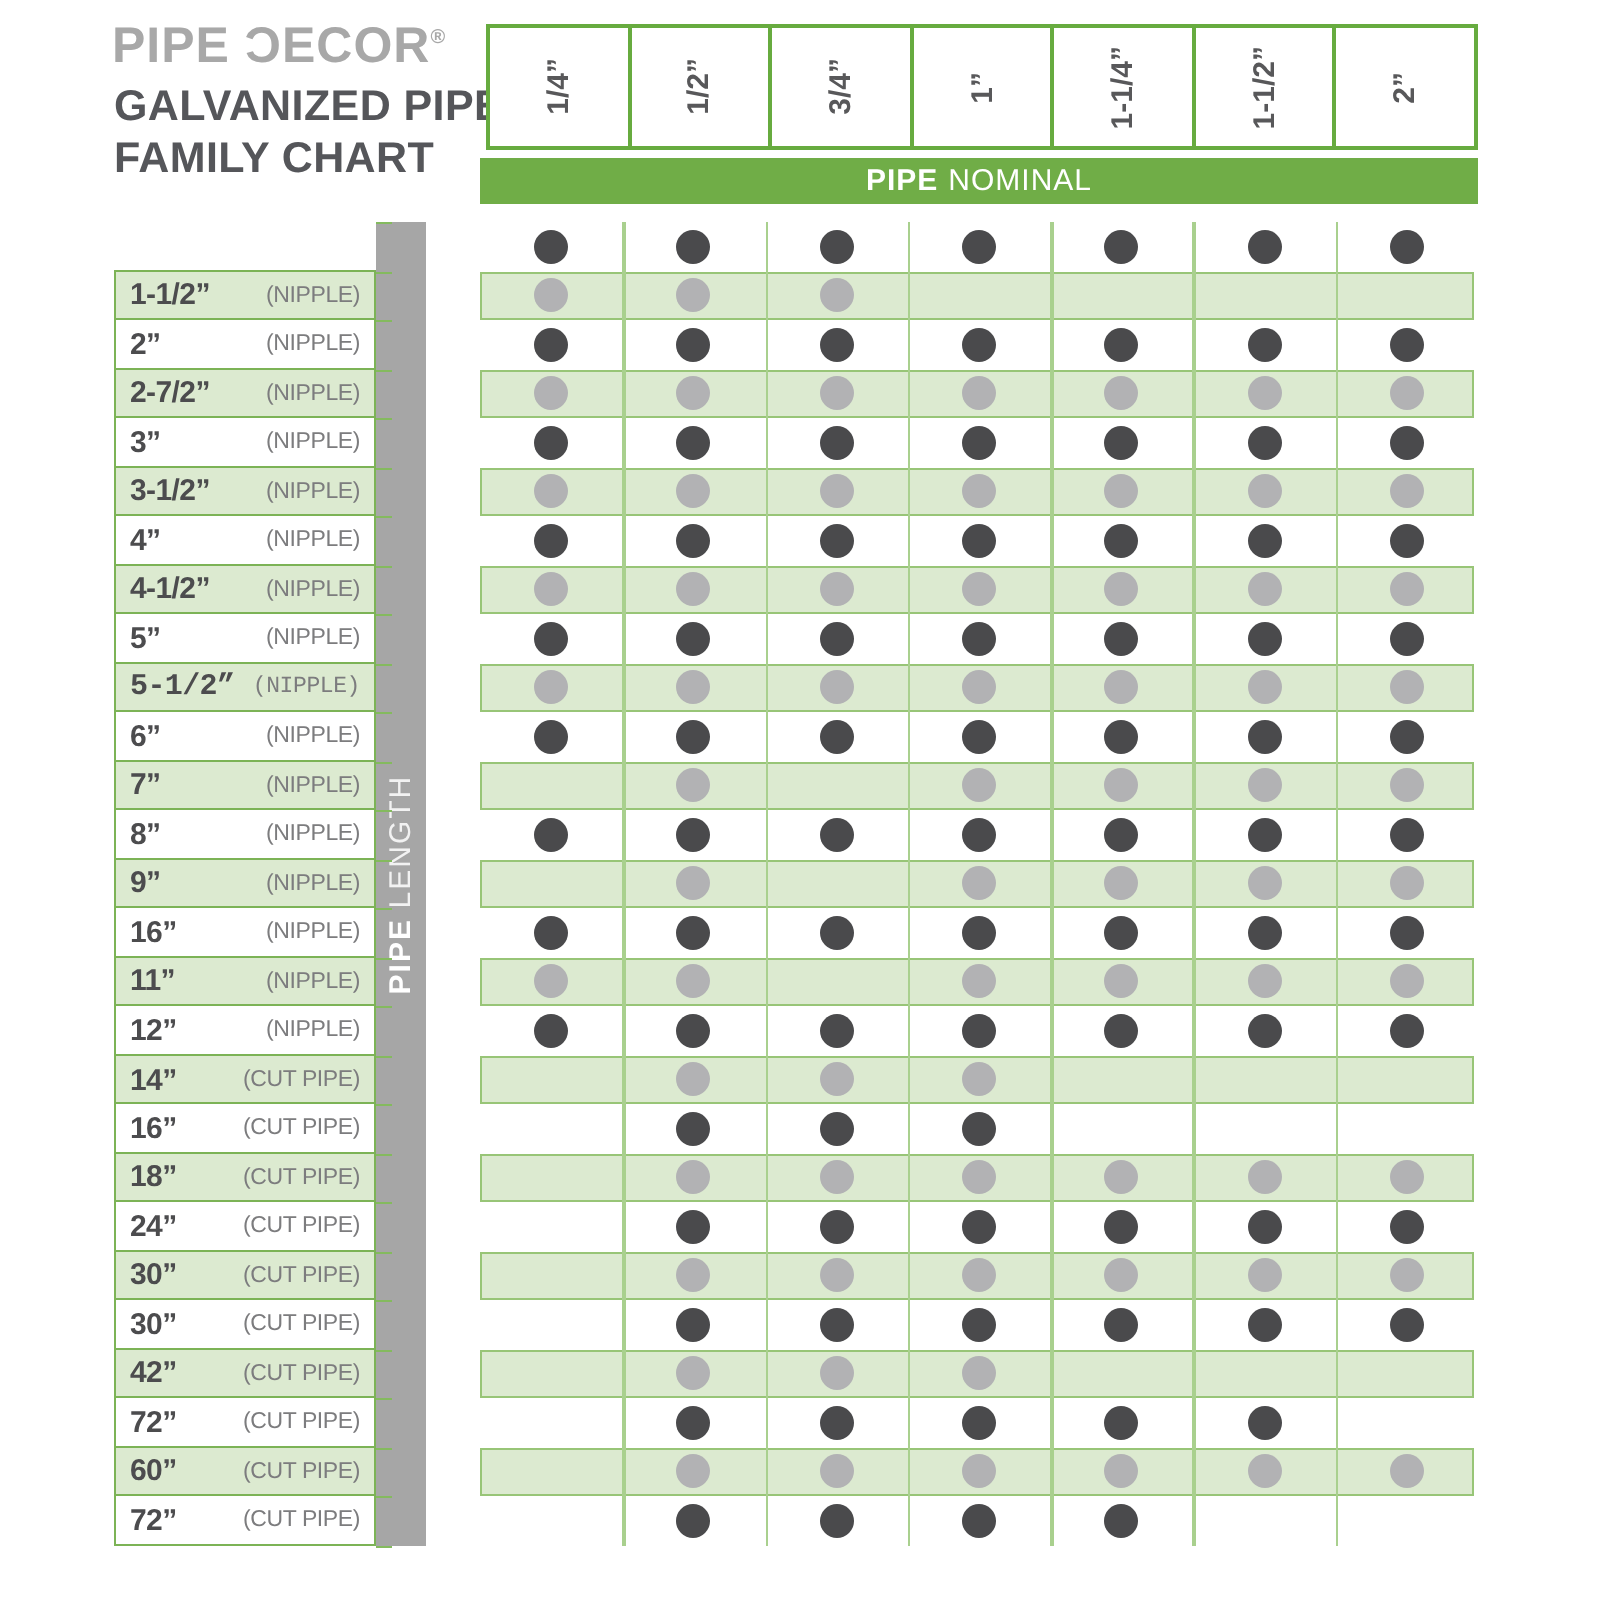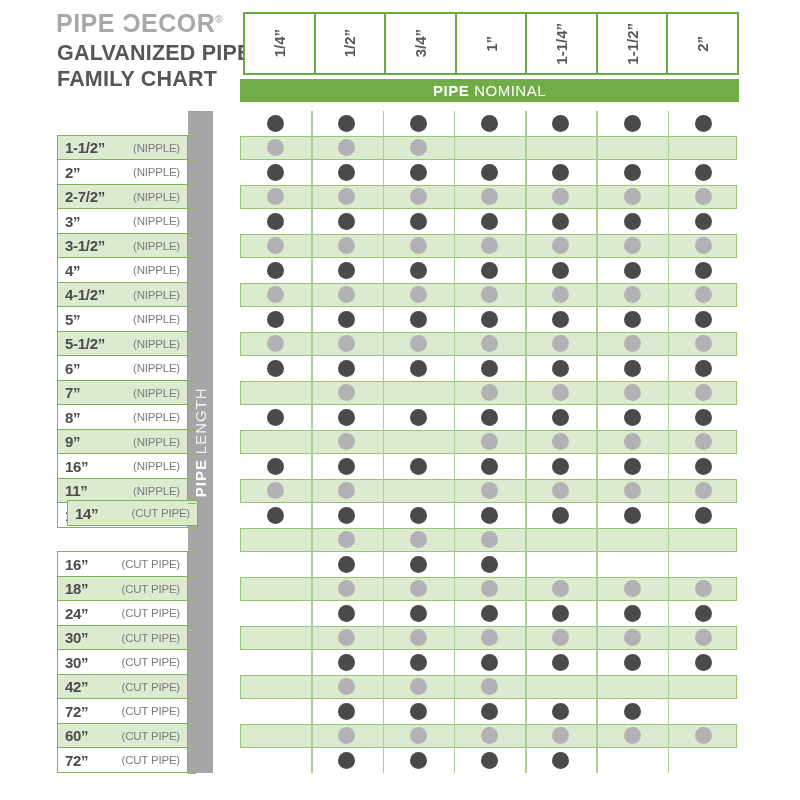--- a/index.html
+++ b/index.html
@@ -114,21 +114,21 @@
       </div>
       <div class="row-label green" style="top: 281.75px;">
         <span class="rl-size">4-1/2”</span>
         <span class="rl-type">(NIPPLE)</span>
       </div>
       <div class="band" style="top: 282.5px; background: rgb(220, 234, 208); border-color: rgb(152, 197, 119);"></div>
       <div class="row-label" style="top: 306.25px;">
         <span class="rl-size">5”</span>
         <span class="rl-type">(NIPPLE)</span>
       </div>
-      <div class="row-label green" style="top: 330.75px;">
+      <div class="row-label green" style="top: 330.75px; font-family: Liberation Mono, monospace;">
         <span class="rl-size">5-1/2”</span>
         <span class="rl-type">(NIPPLE)</span>
       </div>
       <div class="band" style="top: 331.5px; background: rgb(220, 234, 208); border-color: rgb(152, 197, 119);"></div>
       <div class="row-label" style="top: 355.25px;">
         <span class="rl-size">6”</span>
         <span class="rl-type">(NIPPLE)</span>
       </div>
       <div class="row-label green" style="top: 379.75px;">
         <span class="rl-size">7”</span>
@@ -150,21 +150,21 @@
       </div>
       <div class="row-label green" style="top: 477.75px;">
         <span class="rl-size">11”</span>
         <span class="rl-type">(NIPPLE)</span>
       </div>
       <div class="band" style="top: 478.5px; background: rgb(220, 234, 208); border-color: rgb(152, 197, 119);"></div>
       <div class="row-label" style="top: 502.25px;">
         <span class="rl-size">12”</span>
         <span class="rl-type">(NIPPLE)</span>
       </div>
-      <div class="row-label green" style="top: 500px; margin-left: 10px;">
+      <div class="row-label green" style="top: 527px;">
         <span class="rl-size">14”</span>
         <span class="rl-type">(CUT PIPE)</span>
       </div>
       <div class="band" style="top: 527.5px; background: rgb(220, 234, 208); border-color: rgb(152, 197, 119);"></div>
       <div class="row-label" style="top: 551.25px;">
         <span class="rl-size">16”</span>
         <span class="rl-type">(CUT PIPE)</span>
       </div>
       <div class="row-label green" style="top: 575.75px; gap: 20px;">
         <span class="rl-size">18”</span>

